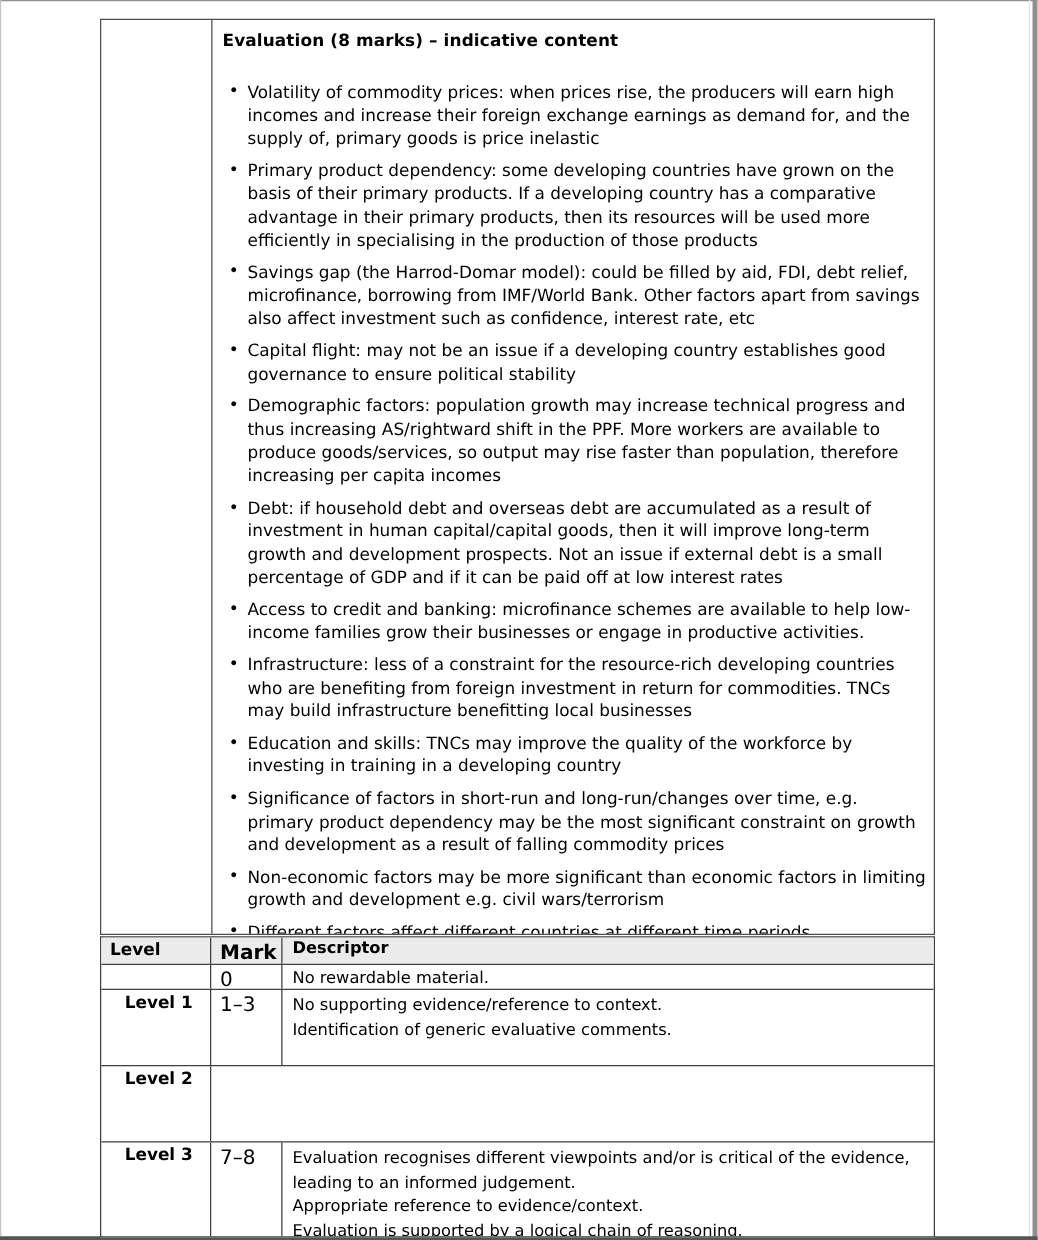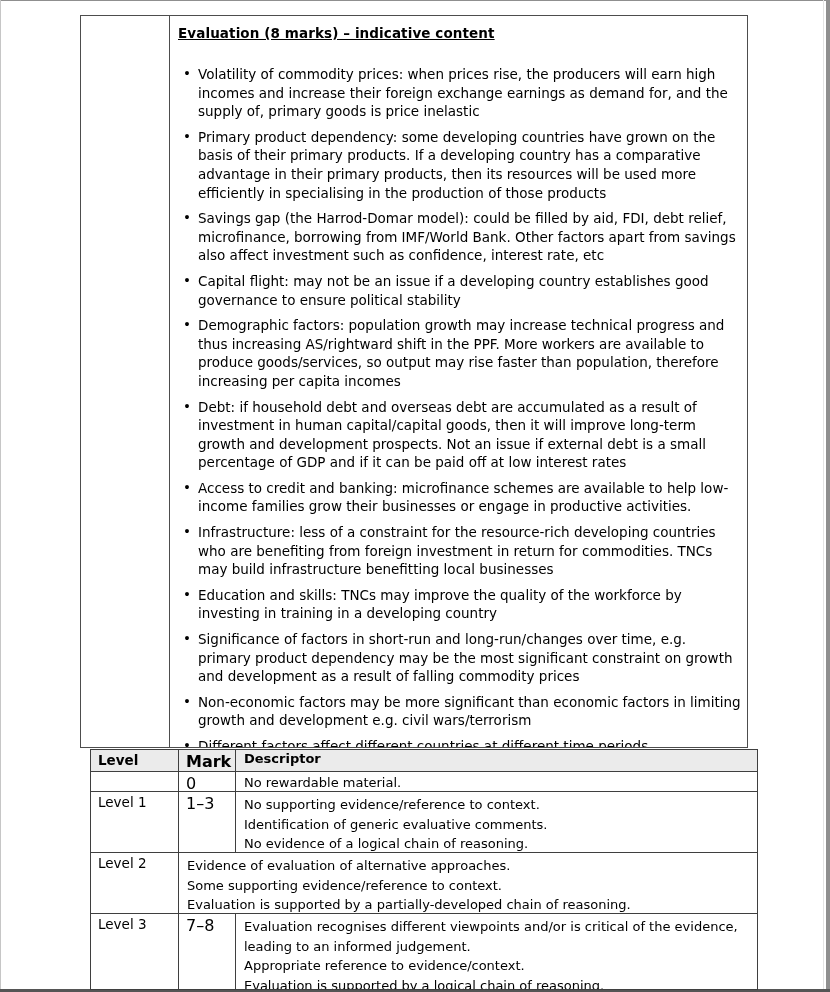--- a/index.html
+++ b/index.html
@@ -23,30 +23,30 @@
   
   .ind-table {
     position:absolute; left:80px; top:15px;
     width:666px; height:731px;
     border:1px solid #4d4d4d;
     display:flex; box-sizing:content-box;
     background:#fff;
   }
   .ind-left { width:88px; border-right:1px solid #4d4d4d; flex:none; }
   .ind-content { flex:1; padding:8px 5px 0 8px; overflow:hidden; }
-  .sec-title { font-size:13.5px; font-weight:bold; margin:1px 0 24px 0; letter-spacing:.1px;text-decoration:underline; }
+  .sec-title { font-size:13.5px; font-weight:bold; margin:1px 0 24px 0; letter-spacing:.1px; }
   .bitem {
     position:relative; padding-left:20px; margin:0 0 7px 0;
     font-size:13.5px; line-height:18.6px;
   }
   .blt { position:absolute; left:5px; top:-1px; }
 
   
   .lv-table {
-    position:absolute; left:90px; top:749px;
+    position:absolute; left:80px; top:749px;
     width:666px;
     border:1px solid #3f3f3f;
     background:#fff;
     overflow:hidden;
   }
   .lv-row { display:flex; border-top:1px solid #3f3f3f; box-sizing:border-box; }
   .lv-row.first { border-top:none; }
   .lv-row.hdr { background:#ebebeb; font-weight:bold; }
   .h20 { height:20px; }
   .h21 { height:21px; }
@@ -55,21 +55,21 @@
   .c-level {
     width:88px; flex:none; border-right:1px solid #3f3f3f;
     box-sizing:border-box; padding:2px 2px 0 7px; font-size:13.5px;
   }
   .c-mark {
     width:57px; flex:none; border-right:1px solid #3f3f3f;
     box-sizing:border-box; padding:2px 2px 0 7px; font-size:16px;
   }
   .c-desc { flex:1; padding:1px 8px 0 8px; font-size:13px; overflow:hidden; }
   .c-desc.pt3 { padding-top:3px; }
-  .lv-name { font-weight:normal; }
+  .lv-name { font-weight:bold;text-align:center; }
   .dline { line-height:19.5px; }
 </style>
 </head>
 <body>
 
 <div class="edge-top"></div>
 <div class="edge-left"></div>
 <div class="edge-rfaint"></div>
 <div class="edge-rbar"></div>
 <div class="edge-bottom"></div>
@@ -111,31 +111,25 @@
       <div class="dline">No rewardable material.</div>
     </div>
   </div>
 
   <div class="lv-row h61">
     <div class="c-level lv-name">Level 1</div>
     <div class="c-mark">1–3</div>
     <div class="c-desc pt3">
       <div class="dline">No supporting evidence/reference to context.</div>
       <div class="dline">Identification of generic evaluative comments.</div>
-      <div class="dline">No evidence of a logical chain of reasoning.</div>
     </div>
   </div>
 
   <div class="lv-row h61">
     <div class="c-level lv-name">Level 2</div>
-    <div class="c-desc pt3">
-      <div class="dline">Evidence of evaluation of alternative approaches.</div>
-      <div class="dline">Some supporting evidence/reference to context.</div>
-      <div class="dline">Evaluation is supported by a partially-developed chain of reasoning.</div>
-    </div>
   </div>
 
   <div class="lv-row h76">
     <div class="c-level lv-name">Level 3</div>
     <div class="c-mark">7–8</div>
     <div class="c-desc pt3">
       <div class="dline">Evaluation recognises different viewpoints and/or is critical of the evidence, leading to an informed judgement.</div>
       <div class="dline">Appropriate reference to evidence/context.</div>
       <div class="dline">Evaluation is supported by a logical chain of reasoning.</div>
     </div>

